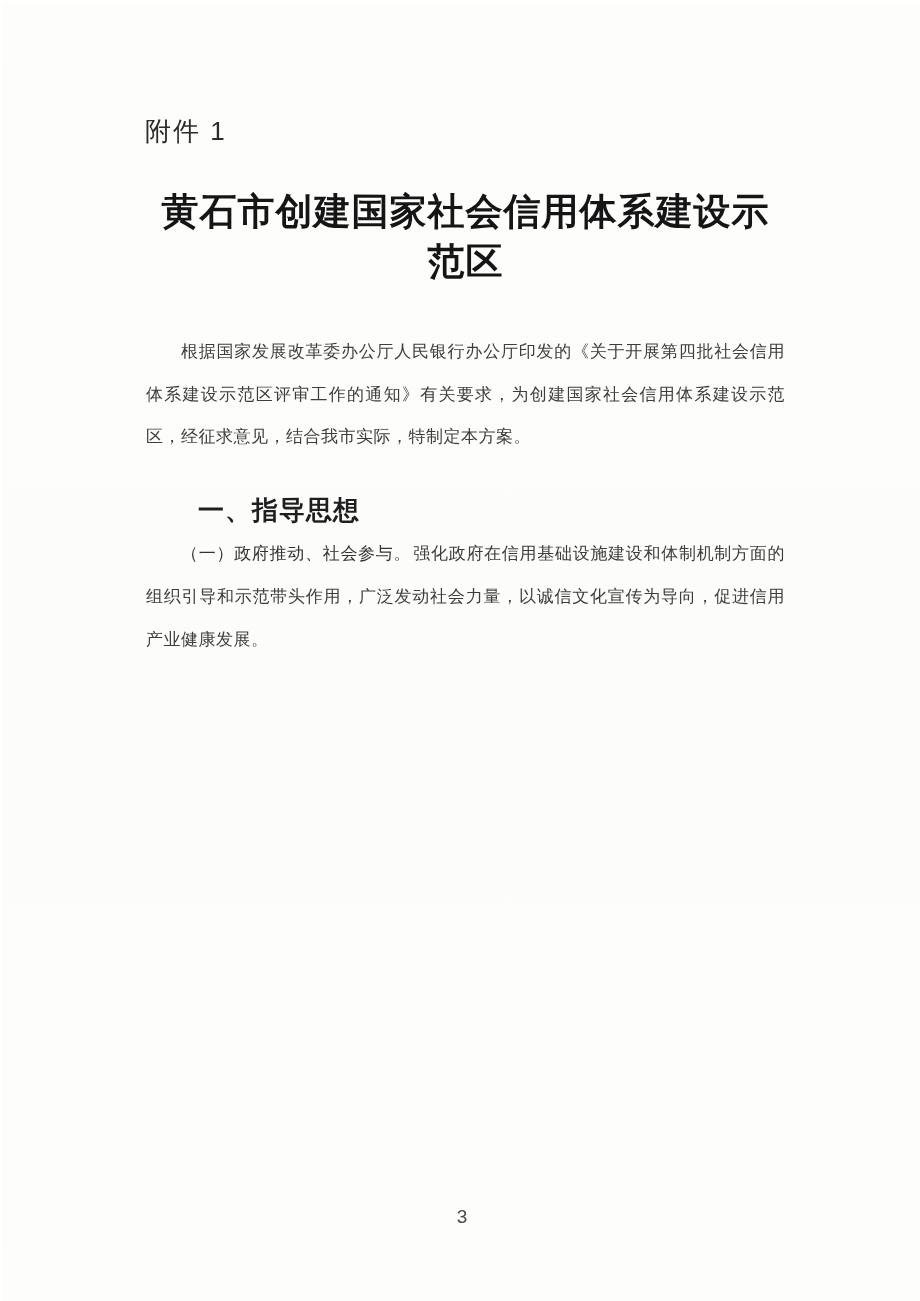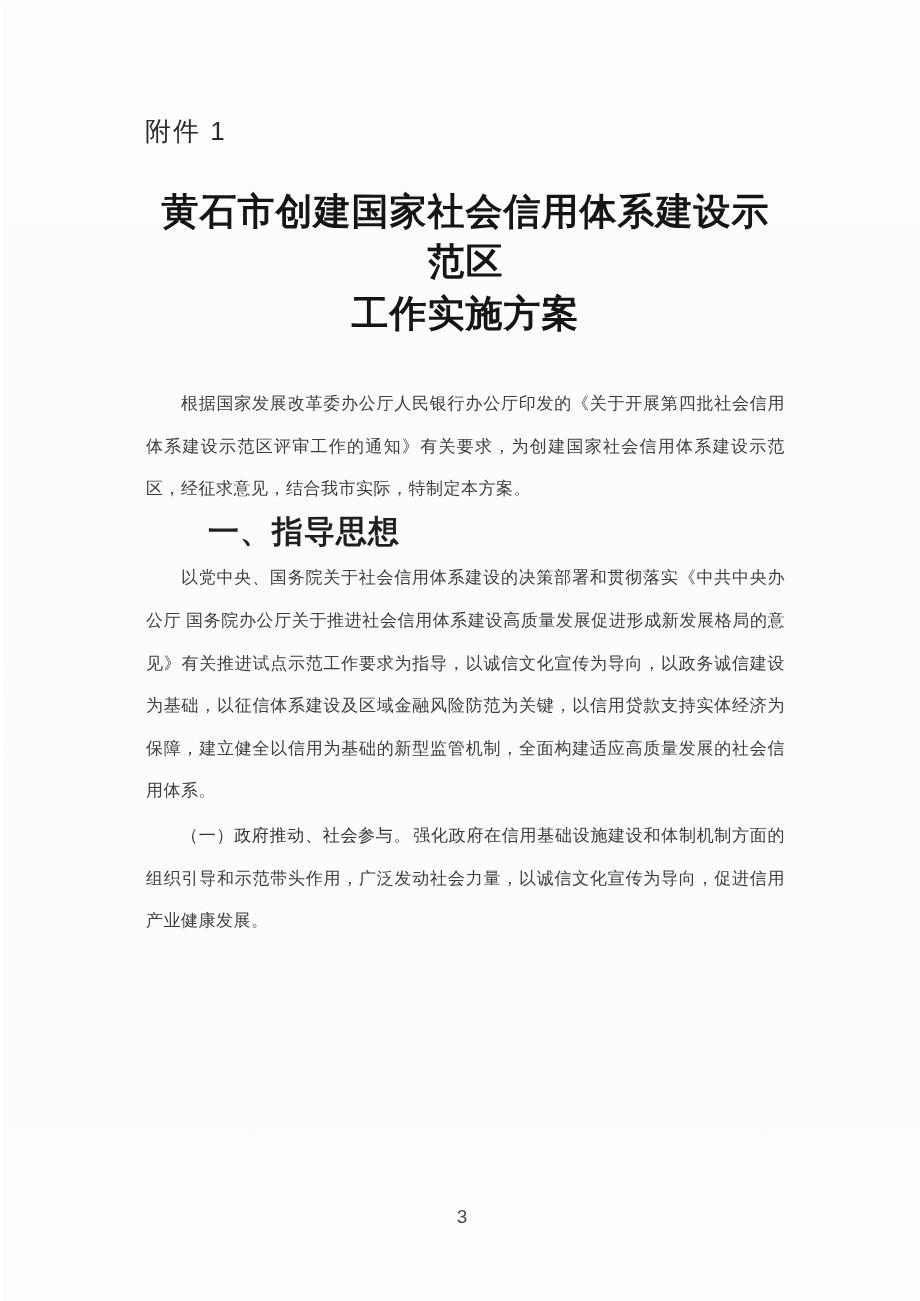--- a/index.html
+++ b/index.html
@@ -56,27 +56,28 @@
     text-indent: 2em;
     letter-spacing: 0.5px;
   }
 
   .para .lead {
     font-weight: 400;
     color: #333333;
   }
 
   .section-heading {
-    font-family: Liberation Mono, monospace;
+    font-family: Liberation Sans, sans-serif;
     font-weight: 700;
-    font-size: 31px;
+    font-size: 26px;
     line-height: 42.6px;
     color: #1f1f1f;
     text-indent: 2em;
     letter-spacing: 1px;
+    margin-top: 28px;
   }
 
   .page-number {
     position: absolute;
     left: 0;
     right: 0;
     bottom: 74px;
     text-align: center;
     font-family: "Liberation Sans", "DejaVu Sans", sans-serif;
     font-size: 19px;
@@ -86,30 +87,28 @@
 </head>
 <body>
 
 <div class="page">
   <div class="content">
 
     <div class="attachment-label">附件 1</div>
 
     <div class="doc-title">
       <div>黄石市创建国家社会信用体系建设示范区</div>
-      <div>工作实施方案</div>
     </div>
 
     <div class="body-blocks">
 
       <p class="para"><span>根据国家发展改革委办公厅人民银行办公厅印发的《关于开展第四批社会信用体系建设示范区评审工作的通知》有关要求，为创建国家社会信用体系建设示范区，经征求意见，结合我市实际，特制定本方案。</span></p>
 
       <h2 class="section-heading">一、指导思想</h2>
 
-      <p class="para"><span>以党中央、国务院关于社会信用体系建设的决策部署和贯彻落实《中共中央办公厅 国务院办公厅关于推进社会信用体系建设高质量发展促进形成新发展格局的意见》有关推进试点示范工作要求为指导，以诚信文化宣传为导向，以政务诚信建设为基础，以征信体系建设及区域金融风险防范为关键，以信用贷款支持实体经济为保障，建立健全以信用为基础的新型监管机制，全面构建适应高质量发展的社会信用体系。</span></p>
 
 
       <p class="para"><span class="lead">（一）政府推动、社会参与。</span><span>强化政府在信用基础设施建设和体制机制方面的组织引导和示范带头作用，广泛发动社会力量，以诚信文化宣传为导向，促进信用产业健康发展。</span></p>
 
 
     </div>
   </div>
 
   <div class="page-number">3</div>
 </div>

